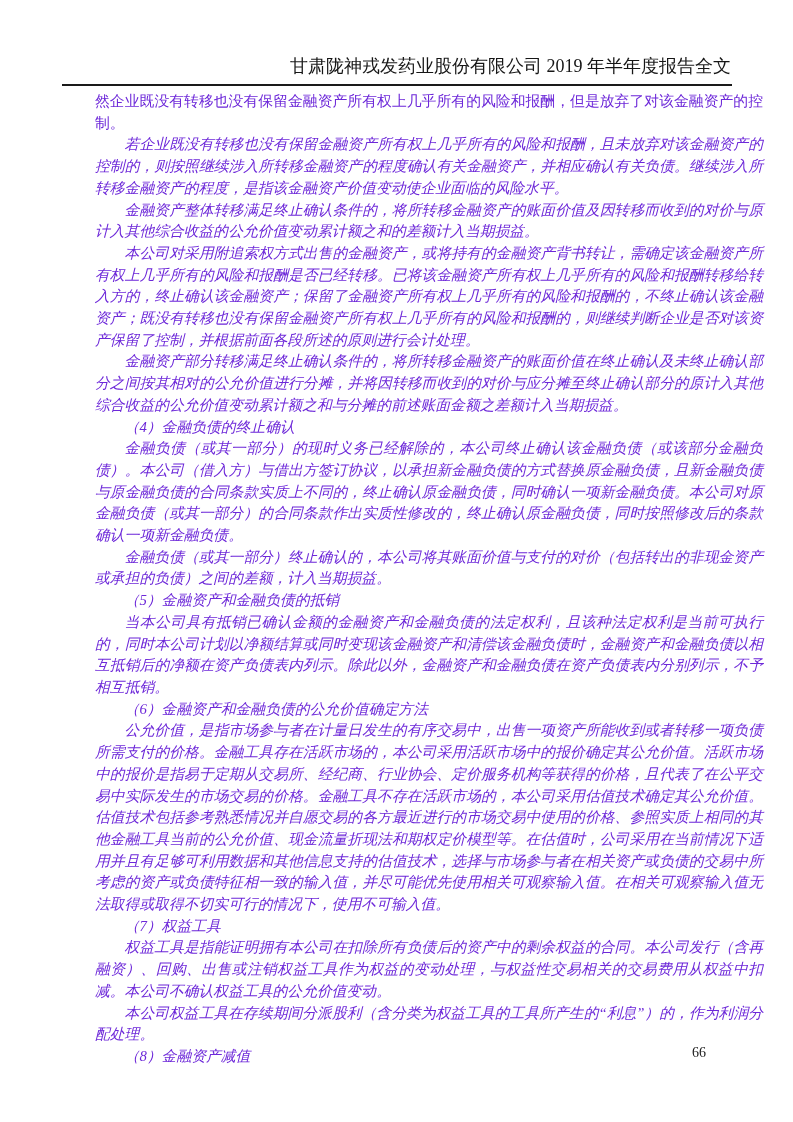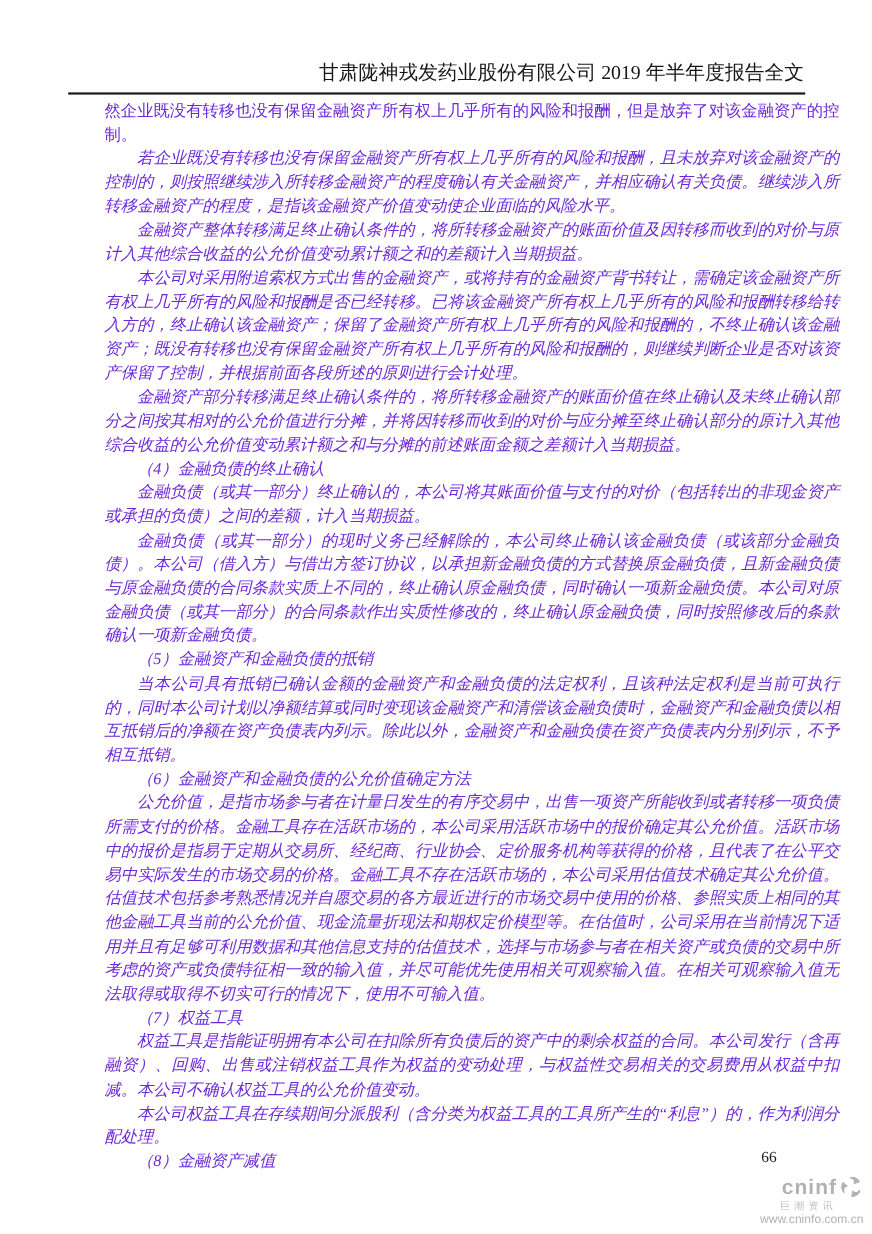--- a/index.html
+++ b/index.html
@@ -84,44 +84,28 @@
   <div class="header-title">甘肃陇神戎发药业股份有限公司 2019 年半年度报告全文</div>
   <div class="header-rule"></div>
 
   <div class="content">
     <p class="cont">然企业既没有转移也没有保留金融资产所有权上几乎所有的风险和报酬，但是放弃了对该金融资产的控制。</p>
     <p class="body">若企业既没有转移也没有保留金融资产所有权上几乎所有的风险和报酬，且未放弃对该金融资产的控制的，则按照继续涉入所转移金融资产的程度确认有关金融资产，并相应确认有关负债。继续涉入所转移金融资产的程度，是指该金融资产价值变动使企业面临的风险水平。</p>
     <p class="body">金融资产整体转移满足终止确认条件的，将所转移金融资产的账面价值及因转移而收到的对价与原计入其他综合收益的公允价值变动累计额之和的差额计入当期损益。</p>
     <p class="body">本公司对采用附追索权方式出售的金融资产，或将持有的金融资产背书转让，需确定该金融资产所有权上几乎所有的风险和报酬是否已经转移。已将该金融资产所有权上几乎所有的风险和报酬转移给转入方的，终止确认该金融资产；保留了金融资产所有权上几乎所有的风险和报酬的，不终止确认该金融资产；既没有转移也没有保留金融资产所有权上几乎所有的风险和报酬的，则继续判断企业是否对该资产保留了控制，并根据前面各段所述的原则进行会计处理。</p>
     <p class="body">金融资产部分转移满足终止确认条件的，将所转移金融资产的账面价值在终止确认及未终止确认部分之间按其相对的公允价值进行分摊，并将因转移而收到的对价与应分摊至终止确认部分的原计入其他综合收益的公允价值变动累计额之和与分摊的前述账面金额之差额计入当期损益。</p>
     <p class="heading">（4）金融负债的终止确认</p>
+    <p class="body">金融负债（或其一部分）的现时义务已经解除的，本公司终止确认该金融负债（或该部分金融负债）。本公司（借入方）与借出方签订协议，以承担新金融负债的方式替换原金融负债，且新金融负债与原金融负债的合同条款实质上不同的，终止确认原金融负债，同时确认一项新金融负债。本公司对原金融负债（或其一部分）的合同条款作出实质性修改的，终止确认原金融负债，同时按照修改后的条款确认一项新金融负债。</p>
     <p class="body">金融负债（或其一部分）终止确认的，本公司将其账面价值与支付的对价（包括转出的非现金资产或承担的负债）之间的差额，计入当期损益。</p>
-    <p class="body">金融负债（或其一部分）的现时义务已经解除的，本公司终止确认该金融负债（或该部分金融负债）。本公司（借入方）与借出方签订协议，以承担新金融负债的方式替换原金融负债，且新金融负债与原金融负债的合同条款实质上不同的，终止确认原金融负债，同时确认一项新金融负债。本公司对原金融负债（或其一部分）的合同条款作出实质性修改的，终止确认原金融负债，同时按照修改后的条款确认一项新金融负债。</p>
     <p class="heading">（5）金融资产和金融负债的抵销</p>
     <p class="body">当本公司具有抵销已确认金额的金融资产和金融负债的法定权利，且该种法定权利是当前可执行的，同时本公司计划以净额结算或同时变现该金融资产和清偿该金融负债时，金融资产和金融负债以相互抵销后的净额在资产负债表内列示。除此以外，金融资产和金融负债在资产负债表内分别列示，不予相互抵销。</p>
     <p class="heading">（6）金融资产和金融负债的公允价值确定方法</p>
     <p class="body">公允价值，是指市场参与者在计量日发生的有序交易中，出售一项资产所能收到或者转移一项负债所需支付的价格。金融工具存在活跃市场的，本公司采用活跃市场中的报价确定其公允价值。活跃市场中的报价是指易于定期从交易所、经纪商、行业协会、定价服务机构等获得的价格，且代表了在公平交易中实际发生的市场交易的价格。金融工具不存在活跃市场的，本公司采用估值技术确定其公允价值。估值技术包括参考熟悉情况并自愿交易的各方最近进行的市场交易中使用的价格、参照实质上相同的其他金融工具当前的公允价值、现金流量折现法和期权定价模型等。在估值时，公司采用在当前情况下适用并且有足够可利用数据和其他信息支持的估值技术，选择与市场参与者在相关资产或负债的交易中所考虑的资产或负债特征相一致的输入值，并尽可能优先使用相关可观察输入值。在相关可观察输入值无法取得或取得不切实可行的情况下，使用不可输入值。</p>
     <p class="heading">（7）权益工具</p>
     <p class="body">权益工具是指能证明拥有本公司在扣除所有负债后的资产中的剩余权益的合同。本公司发行（含再融资）、回购、出售或注销权益工具作为权益的变动处理，与权益性交易相关的交易费用从权益中扣减。本公司不确认权益工具的公允价值变动。</p>
     <p class="body">本公司权益工具在存续期间分派股利（含分类为权益工具的工具所产生的“利息”）的，作为利润分配处理。</p>
     <p class="heading">（8）金融资产减值</p>
   </div>
 
   <div class="page-number">66</div>
 
-  <div class="logo">
-    <div class="logo-row">
-      <span class="logo-brand">cninf</span>
-      <span class="logo-icon">
-        <svg width="22" height="22" viewBox="0 0 24 24" aria-hidden="true">
-          <g fill="#b2b2b2">
-            <path id="blade" d="M12,2 A10,10 0 0 1 20.8,7.2 L13.9,9.6 A3.6,3.6 0 0 0 9.8,4.0 C10.4,3.0 11.1,2.3 12,2 Z"></path>
-            <use href="#blade" transform="rotate(120 12 12)"></use>
-            <use href="#blade" transform="rotate(240 12 12)"></use>
-          </g>
-        </svg>
-      </span>
-    </div>
-    <div class="logo-cn">巨潮资讯</div>
-    <div class="logo-url">www.cninfo.com.cn</div>
-  </div>
 
 </div>
 
 </body></html>

